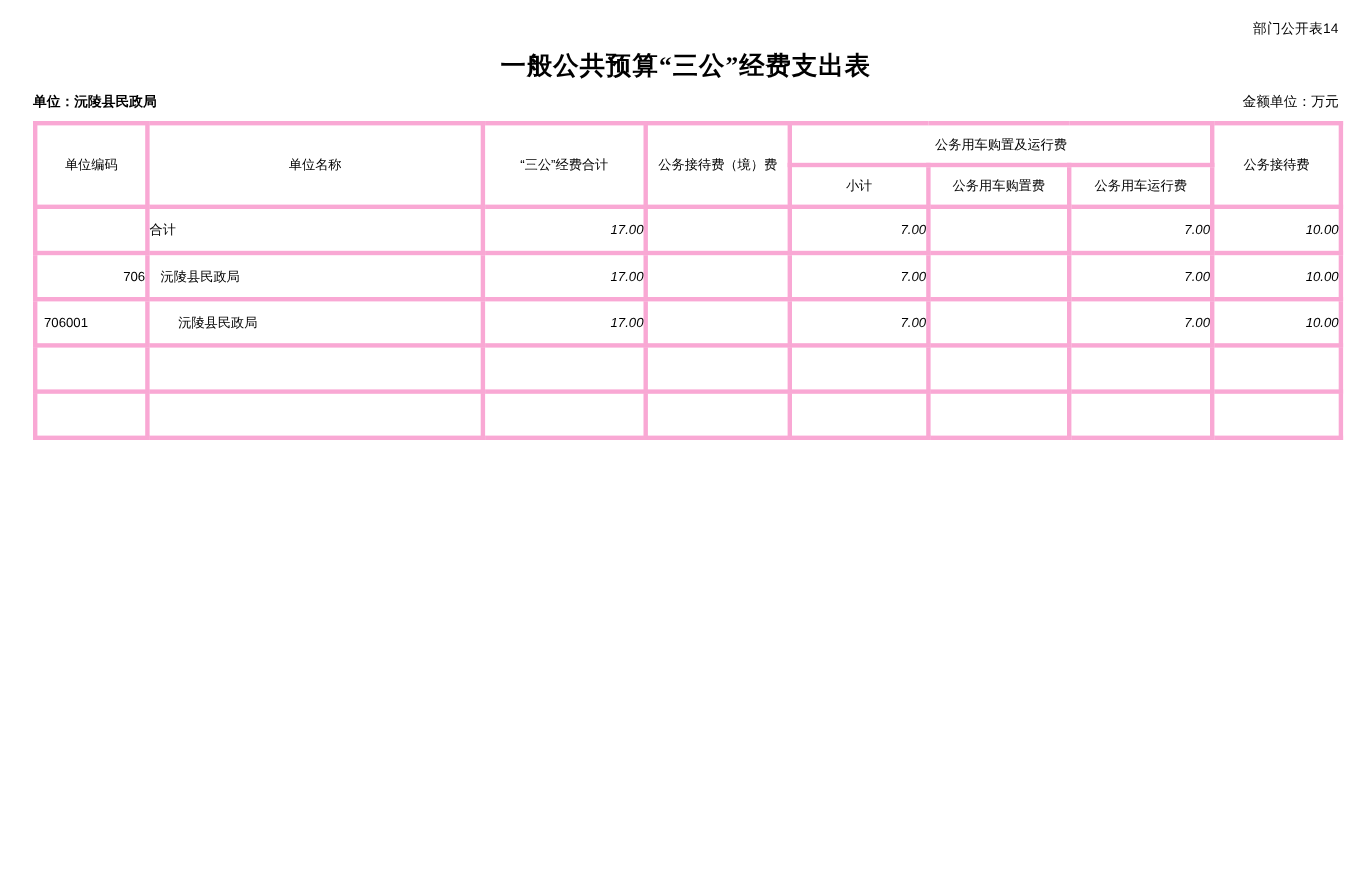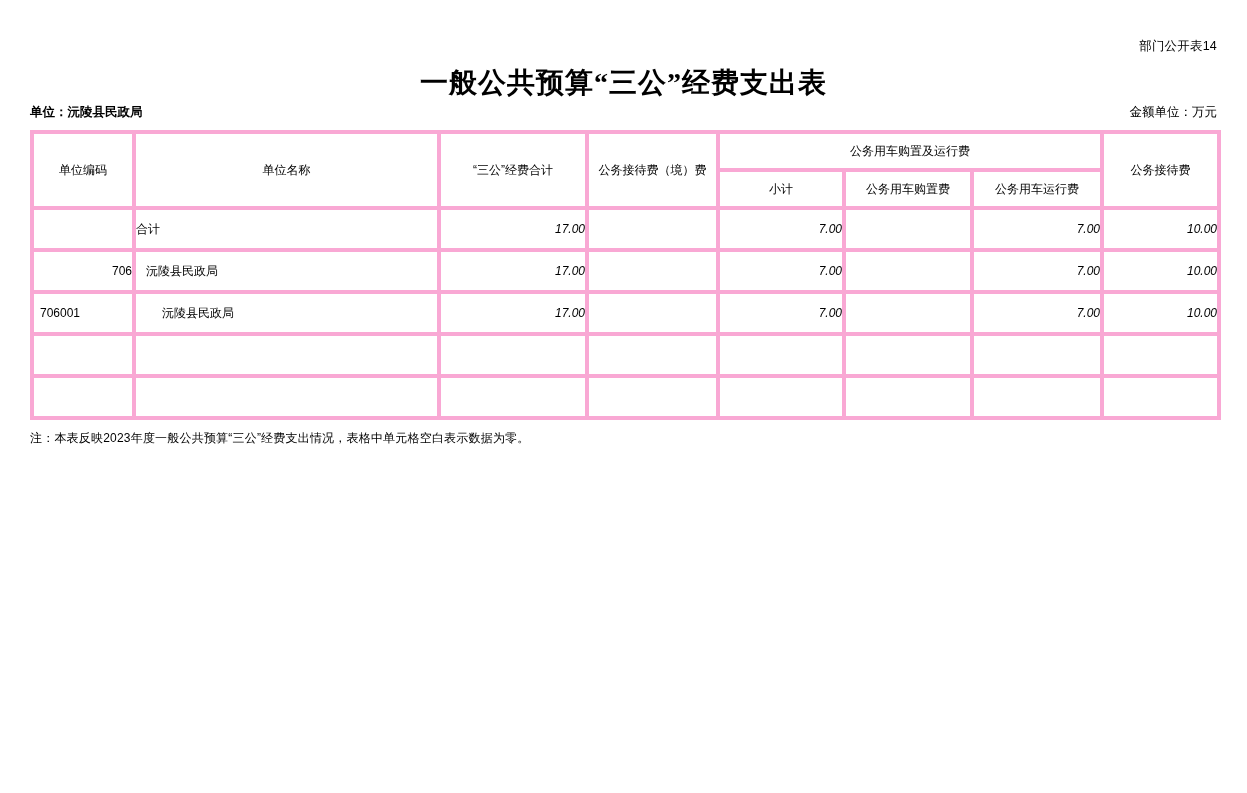--- a/index.html
+++ b/index.html
@@ -13,38 +13,37 @@
     font-family: "Liberation Serif", "DejaVu Serif", serif;
     color: #000000;
     position: relative;
     overflow: hidden;
   }
   .page {
     position: relative;
     width: 1247px;
     height: 629px;
     box-sizing: border-box;
-    margin-top: 20px;
   }
   .header-right {
     position: absolute;
     top: 18px;
     right: 30px;
     font-size: 12.5px;
     font-family: "Liberation Sans", sans-serif;
     color: #000;
     letter-spacing: 0.2px;
   }
   .doc-title {
     position: absolute;
     top: 44px;
     left: 0;
     width: 100%;
     text-align: center;
-    font-size: 28px;
+    font-size: 23px;
     font-weight: bold;
     letter-spacing: 1px;
     font-family: "Liberation Serif", serif;
   }
   .subline {
     position: absolute;
     top: 84px;
     left: 30px;
     right: 30px;
     height: 16px;
@@ -225,15 +224,14 @@
         <td class="c-num"></td>
         <td class="c-num"></td>
         <td class="c-num"></td>
         <td class="c-num"></td>
         <td class="c-num"></td>
         <td class="c-num"></td>
       </tr>
     </tbody>
   </table>
 
-  <div class="note">注：本表反映2023年度一般公共预算“三公”经费支出情况，表格中单元格空白表示数据为零。</div>
 
 </div>
 
 </body></html>

